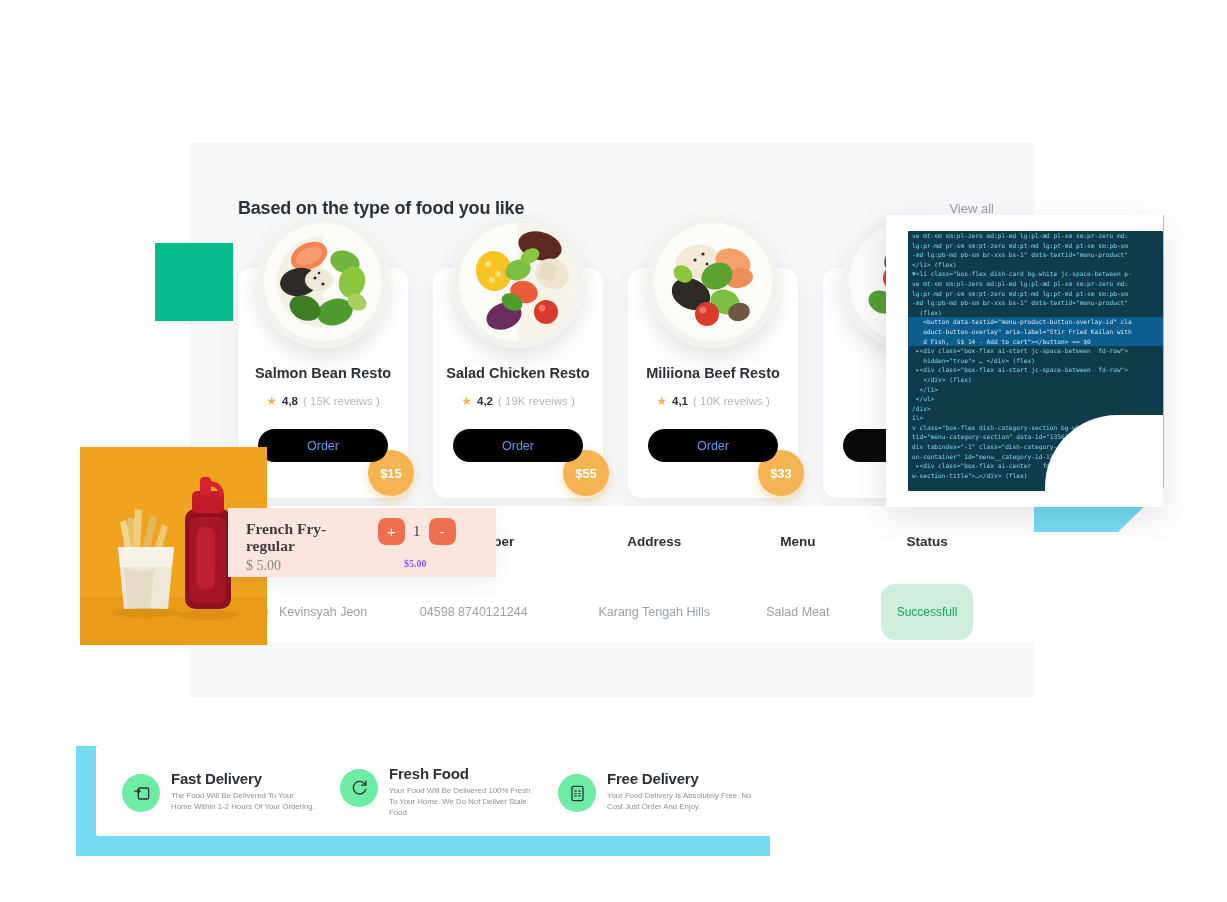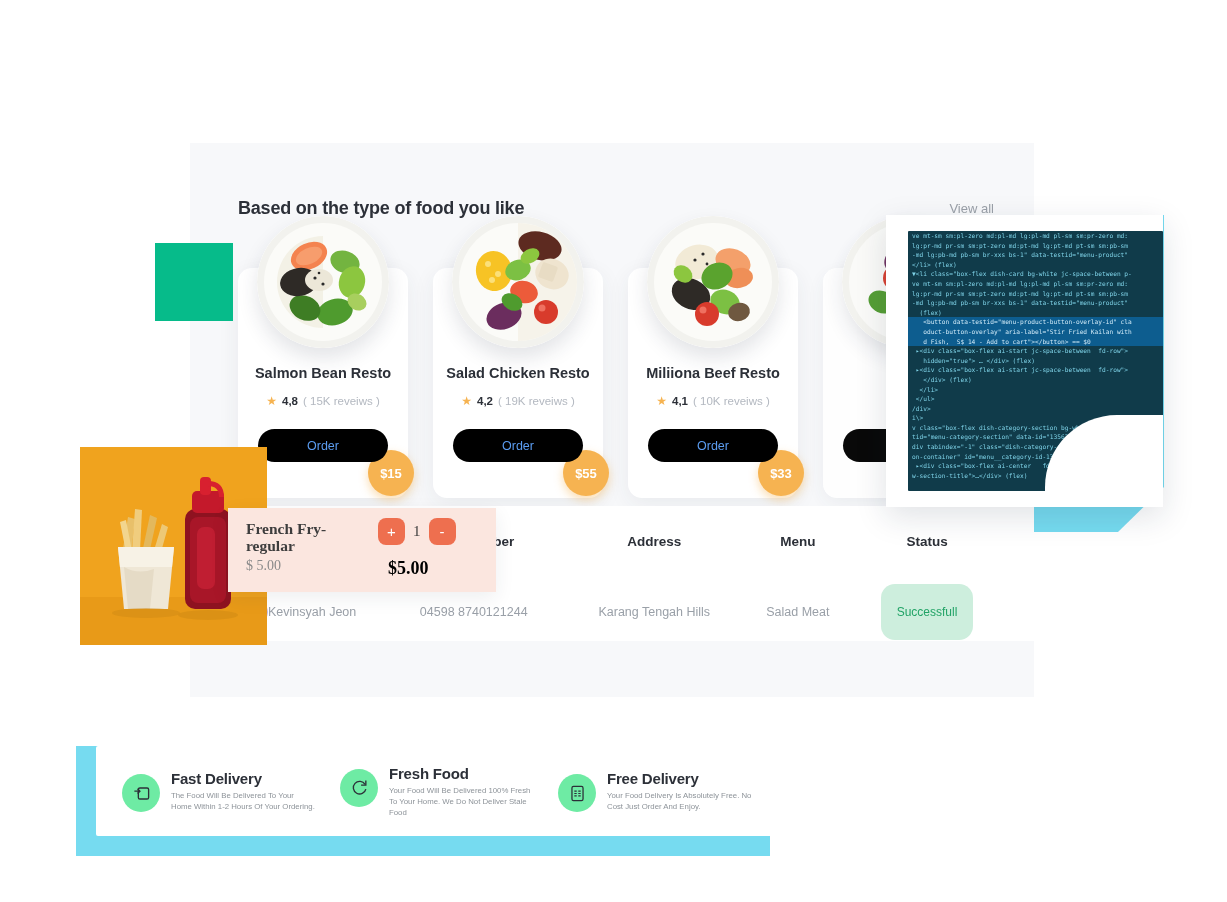--- a/index.html
+++ b/index.html
@@ -47,41 +47,41 @@
   .rate-val{color:#2c3038;font-weight:bold;}
   .rate-rev{color:#b3b8c0;}
   .order-btn{position:absolute;left:20px;right:20px;top:161px;height:33px;border-radius:17px;background:#000000;
      color:#5b9cf0;font-size:12.5px;display:flex;align-items:center;justify-content:center;border:none;
      font-family:"Liberation Sans",sans-serif;cursor:pointer;}
 
   
   .table-wrap{position:absolute;left:0;right:0;top:363px;bottom:56px;background:#ffffff;}
   .thead{position:absolute;left:48px;right:40px;top:28px;display:flex;font-size:13.5px;font-weight:bold;color:#2c3038;}
   .trow{position:absolute;left:48px;right:40px;top:78px;display:flex;align-items:center;font-size:12.5px;color:#9aa0a8;}
-  .c-name{width:190px;display:flex;align-items:center;}
+  .c-name{width:190px;display:flex;align-items:center;gap:11px;}
   .c-phone{width:160px;}
   .c-addr{width:170px;}
   .c-menu{width:130px;}
   .c-status{width:140px;}
   .thead .c-name{padding-left:0;}
   .thead .c-addr,.thead .c-menu,.thead .c-status{text-align:center;}
   .trow .c-addr,.trow .c-menu,.trow .c-status{text-align:center;}
   .avatar{width:30px;height:30px;border-radius:50%;overflow:hidden;flex:0 0 30px;}
   .status-pill{display:inline-block;padding:21px 16px;border-radius:14px;background:#cdeedd;color:#21a366;font-size:12px;}
 
   
   .fry-img{position:absolute;left:80px;top:447px;width:187px;height:198px;z-index:9;overflow:hidden;}
 
   
-  .order-pop{position:absolute;left:228px;top:508px;width:268px;height:84px;background:#fbe6df;z-index:10;
+  .order-pop{position:absolute;left:228px;top:508px;width:268px;height:69px;background:#fbe6df;z-index:10;
      box-shadow:0 6px 18px rgba(40,50,70,.08);}
   .pop-title{position:absolute;left:18px;top:12px;width:120px;font-family:"Liberation Serif",serif;font-size:15.5px;
      font-weight:bold;color:#3d3d3d;line-height:17px;}
   .pop-price{position:absolute;left:18px;top:50px;font-family:"Liberation Serif",serif;font-size:14px;color:#8a8a8a;}
-  .pop-total{position:absolute;left:160px;top:50px;font-family:"Liberation Serif",serif;font-size:18px;font-weight:bold;color:#000000;}
+  .pop-total{position:absolute;left:176px;top:50px;font-family:"Liberation Serif",serif;font-size:10px;font-weight:bold;color:#8b5cf6;}
   .qty{position:absolute;left:150px;top:10px;display:flex;align-items:center;gap:8px;}
   .qbtn{width:27px;height:27px;border-radius:8px;background:#ee6f4f;color:#fff;font-size:15px;display:flex;
      align-items:center;justify-content:center;border:none;cursor:pointer;font-family:"Liberation Sans",sans-serif;}
   .qval{font-family:"Liberation Serif",serif;font-size:15px;color:#3d3d3d;}
 
   
   .code-panel{position:absolute;left:886px;top:215px;width:277px;height:292px;background:#ffffff;z-index:12;
      box-shadow:0 10px 30px rgba(20,40,60,.13);}
   .code-body{position:absolute;left:22px;top:16px;width:255px;height:260px;background:#103b4a;overflow:hidden;
      border-radius:1px;}

